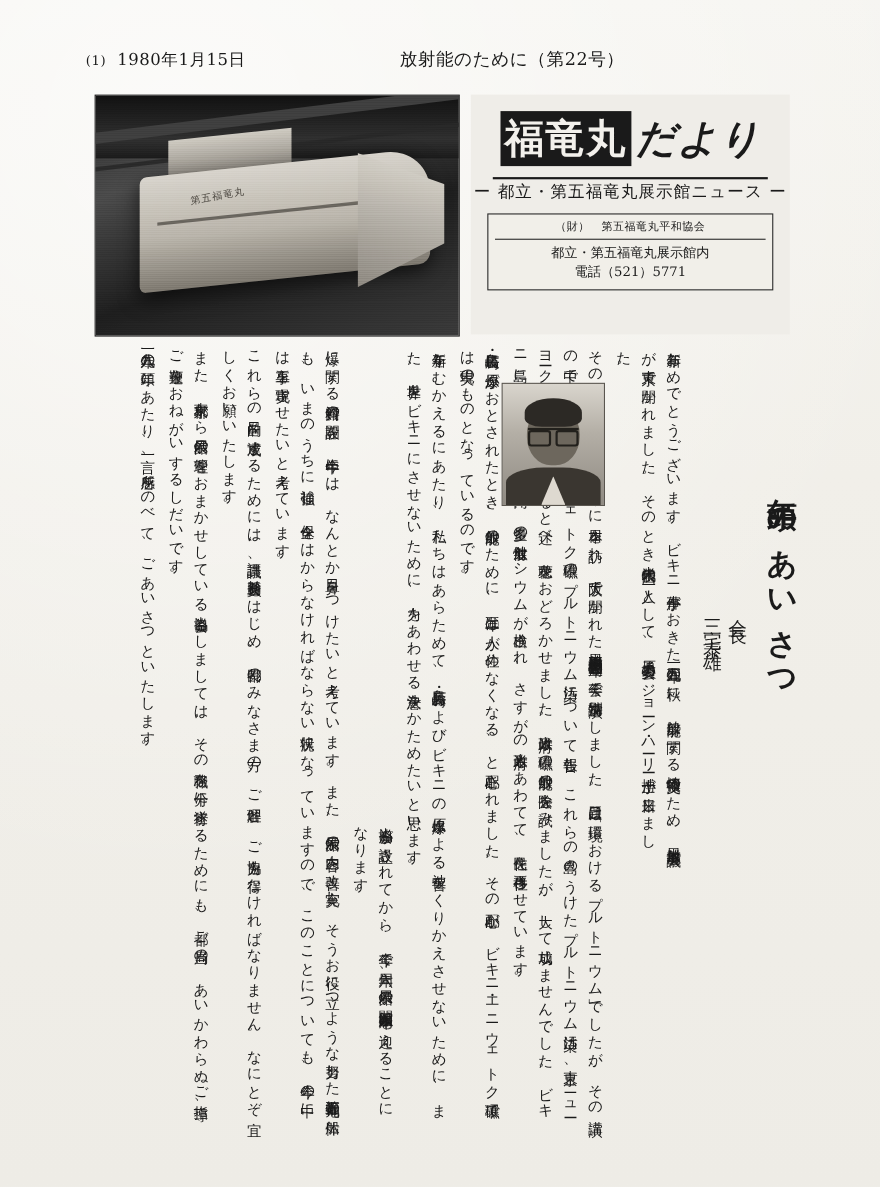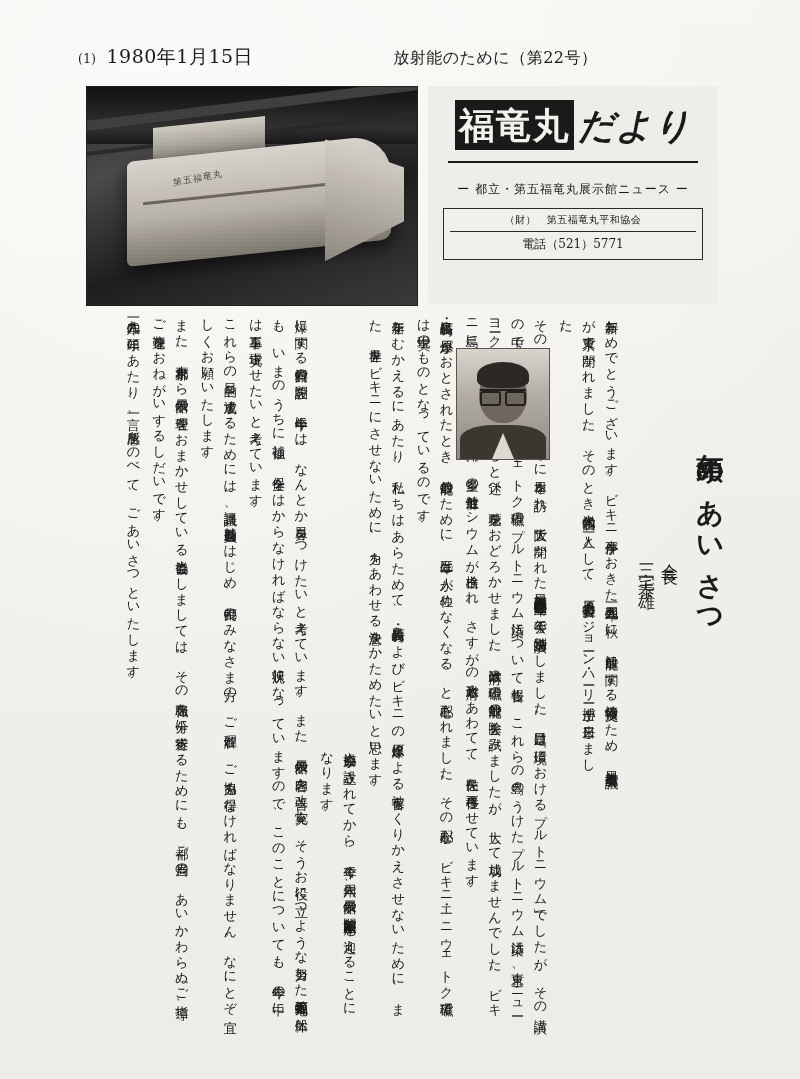--- a/index.html
+++ b/index.html
@@ -38,21 +38,21 @@
     display: flex;
     align-items: baseline;
     font-size: 15px;
     letter-spacing: 0.5px;
   }
   .top-line .pageno {
     font-size: 12px;
     margin-right: 10px;
   }
   .top-line .issue-date {
-    font-size: 19px;
+    font-size: 15px;
   }
   .top-line .paper-name {
     margin-left: 140px;
     font-size: 16px;
   }
 
   
   .photo {
     position: absolute;
     left: 86px;
@@ -167,22 +167,22 @@
     font-weight: bold;
     text-align: center;
   }
   .logo-rule {
     width: 250px;
     height: 0;
     border-top: 2px solid #1a1a1a;
     margin-top: 10px;
   }
   .logo-sub {
-    margin-top: 18px;
-    font-size: 12px;
+    margin-top: 2px;
+    font-size: 15px;
     letter-spacing: 1px;
     white-space: nowrap;
   }
   .pub-box {
     margin-top: 10px;
     width: 258px;
     border: 1px solid #2a2a2a;
     text-align: center;
     padding: 4px 0 6px;
     background: #f1efe9;
@@ -349,20 +349,21 @@
 
   <div class="logo-box">
     <div class="logo-title">
       <span class="kanji">福竜丸</span><span class="kana">だより</span>
     </div>
     <div class="logo-rule"></div>
     <div class="logo-sub">ー 都立・第五福竜丸展示館ニュース ー</div>
     <div class="pub-box">
       <div class="pub-org">（財）　第五福竜丸平和協会</div>
       <div class="pub-hr"></div>
+      <div class="pub-addr2">都立・第五福竜丸展示館内</div>
       <div class="pub-tel">電話（521）5771</div>
     </div>
   </div>
 
   <div class="article">
     <div class="headline">年頭のあいさつ</div>
     <div class="byline">
       <span class="role">会長</span>
       <span class="name">三宅泰雄</span>
     </div>

